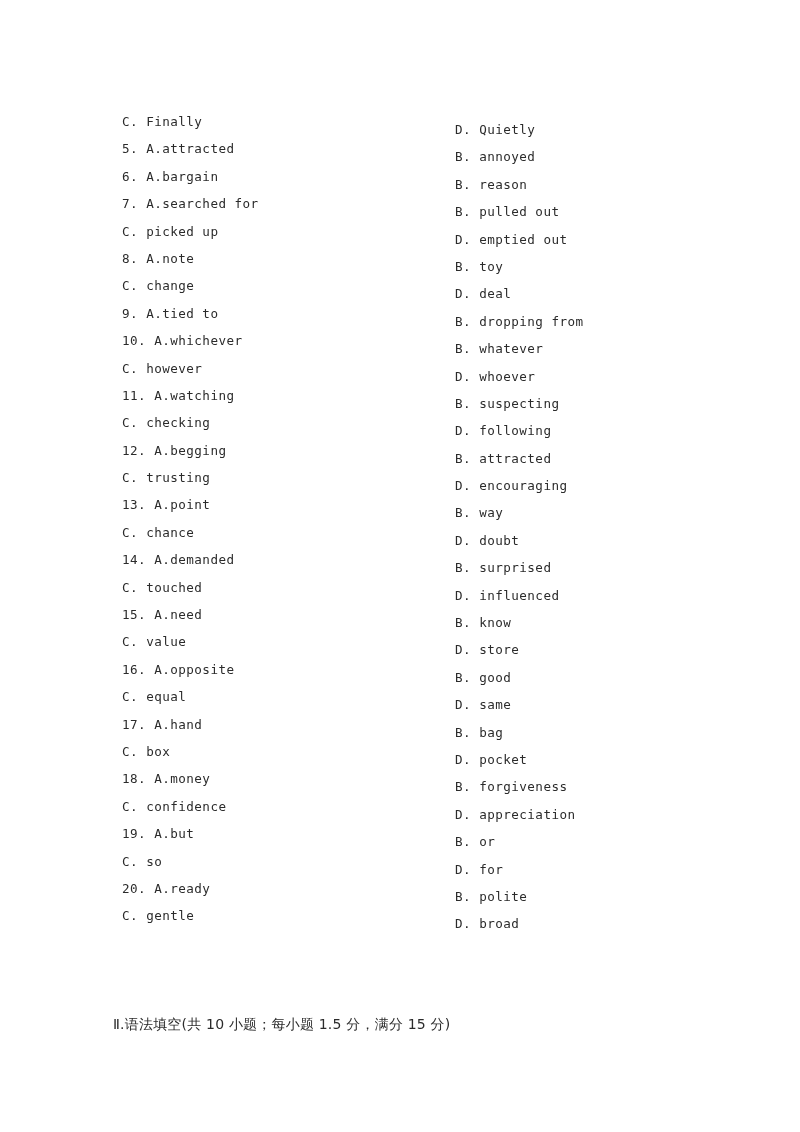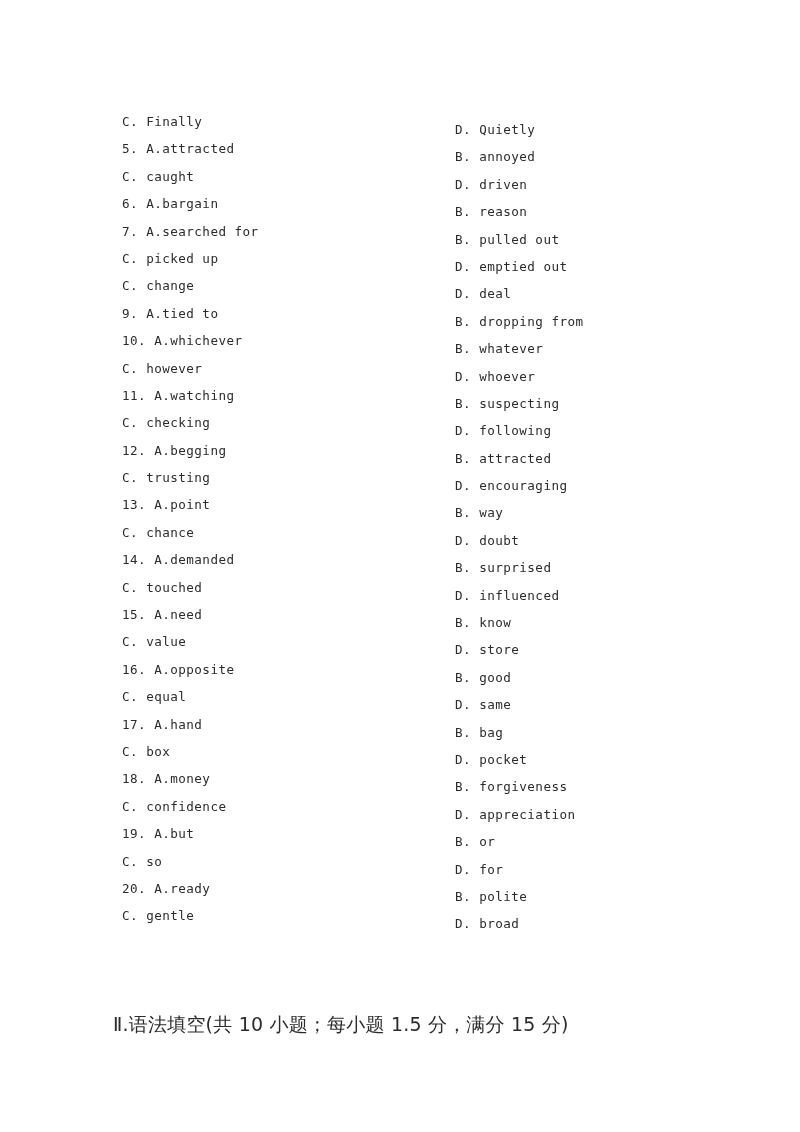--- a/index.html
+++ b/index.html
@@ -58,21 +58,21 @@
     top: 0;
     margin-top: 8px;
   }
 
   
   .section-heading {
     position: absolute;
     left: 113px;
     top: 998px;
     font-family: "DejaVu Sans", "Liberation Sans", sans-serif;
-    font-size: 19px;
+    font-size: 14px;
     line-height: 20px;
     color: #2b2b2b;
     white-space: nowrap;
     letter-spacing: 0.2px;
   }
 </style>
 </head>
 <body>
 
 <div id="page">
@@ -80,36 +80,36 @@
   <div id="content">
       <div class="qline">
         <span class="col-left"><span>C.</span>&nbsp;<span>Finally</span></span>
         <span class="col-right"><span>D.</span>&nbsp;<span>Quietly</span></span>
       </div>
       <div class="qline">
         <span class="col-left"><span>5.</span>&nbsp;<span>A.</span><span>attracted</span></span>
         <span class="col-right"><span>B.</span>&nbsp;<span>annoyed</span></span>
       </div>
       <div class="qline">
-        <span class="col-left"><span>C.</span>&nbsp;<span>caught</span></span>
-        <span class="col-right"><span>D.</span>&nbsp;<span>driven</span></span>
-      </div>
-      <div class="qline">
         <span class="col-left"><span>6.</span>&nbsp;<span>A.</span><span>bargain</span></span>
         <span class="col-right"><span>B.</span>&nbsp;<span>reason</span></span>
       </div>
       <div class="qline">
         <span class="col-left"><span>7.</span>&nbsp;<span>A.</span><span>searched for</span></span>
         <span class="col-right"><span>B.</span>&nbsp;<span>pulled out</span></span>
       </div>
       <div class="qline">
         <span class="col-left"><span>C.</span>&nbsp;<span>picked up</span></span>
         <span class="col-right"><span>D.</span>&nbsp;<span>emptied out</span></span>
       </div>
       <div class="qline">
+        <span class="col-left"><span>8.</span>&nbsp;<span>A.</span><span>note</span></span>
+        <span class="col-right"><span>B.</span>&nbsp;<span>toy</span></span>
+      </div>
+      <div class="qline">
         <span class="col-left"><span>C.</span>&nbsp;<span>change</span></span>
         <span class="col-right"><span>D.</span>&nbsp;<span>deal</span></span>
       </div>
       <div class="qline">
         <span class="col-left"><span>9.</span>&nbsp;<span>A.</span><span>tied to</span></span>
         <span class="col-right"><span>B.</span>&nbsp;<span>dropping from</span></span>
       </div>
       <div class="qline">
         <span class="col-left"><span>10.</span>&nbsp;<span>A.</span><span>whichever</span></span>
         <span class="col-right"><span>B.</span>&nbsp;<span>whatever</span></span>

